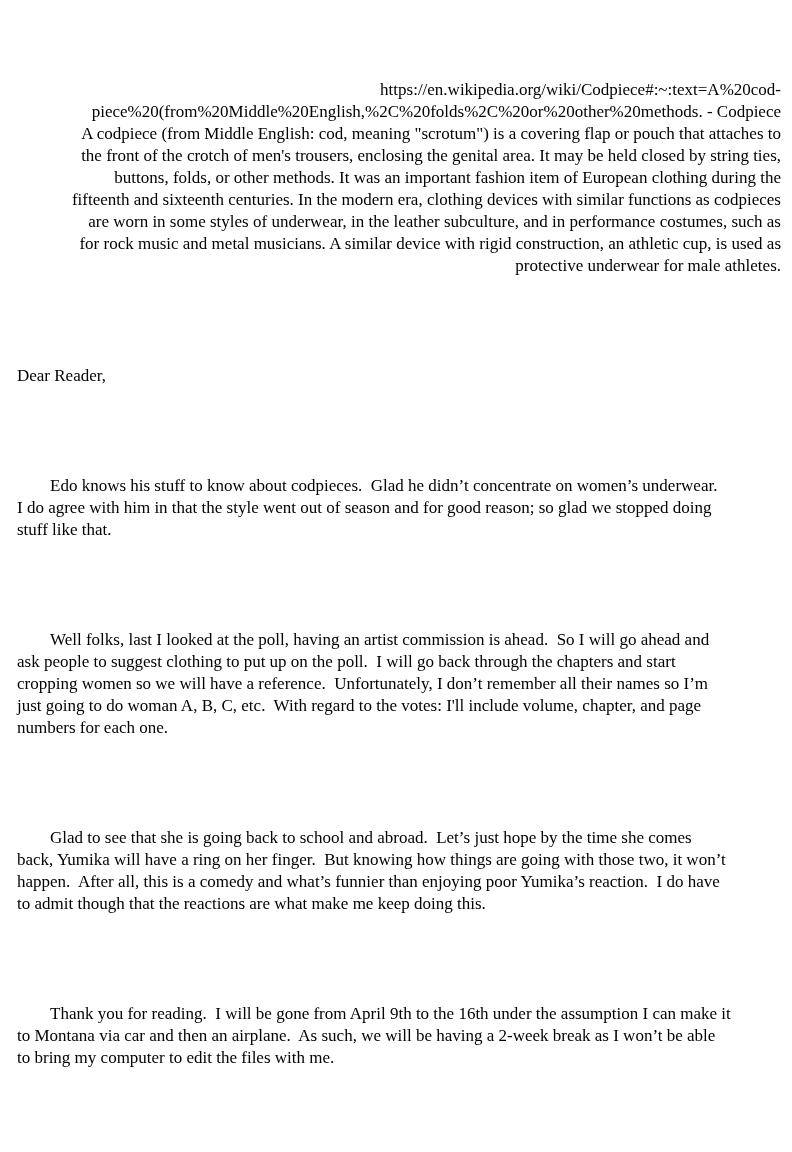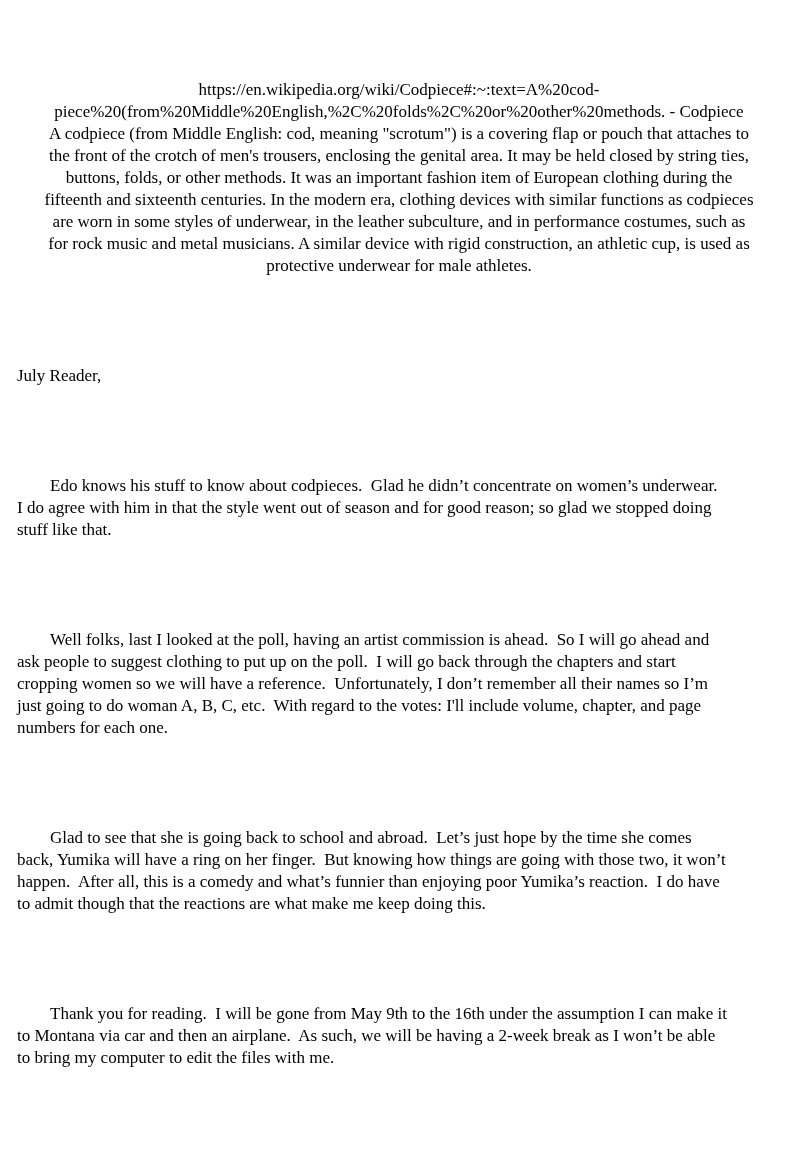--- a/index.html
+++ b/index.html
@@ -18,59 +18,59 @@
     font-size: 17px;
     line-height: 22px;
     padding: 13px 11px 0 17px;
     overflow: hidden;
     white-space: pre; 
   }
   .block {
     margin: 0 0 22px 0; 
   }
   .center {
-    text-align: center;
+    text-align: right;
   }
   .para {
     text-indent: 33px; 
   }
 </style>
 </head>
 <body>
 
 <div class="page">
 
   <div class="block center">https://en.wikipedia.org/wiki/Codpiece#:~:text=A%20cod-
 piece%20(from%20Middle%20English,%2C%20folds%2C%20or%20other%20methods. - Codpiece
 A codpiece (from Middle English: cod, meaning "scrotum") is a covering flap or pouch that attaches to
 the front of the crotch of men's trousers, enclosing the genital area. It may be held closed by string ties,
 buttons, folds, or other methods. It was an important fashion item of European clothing during the
 fifteenth and sixteenth centuries. In the modern era, clothing devices with similar functions as codpieces
 are worn in some styles of underwear, in the leather subculture, and in performance costumes, such as
 for rock music and metal musicians. A similar device with rigid construction, an athletic cup, is used as
 protective underwear for male athletes.</div>
 
-  <div class="block">July Reader,</div>
+  <div class="block">Dear Reader,</div>
 
   <div class="block para">Edo knows his stuff to know about codpieces.  Glad he didn’t concentrate on women’s underwear.
 I do agree with him in that the style went out of season and for good reason; so glad we stopped doing
 stuff like that.</div>
 
   <div class="block para">Well folks, last I looked at the poll, having an artist commission is ahead.  So I will go ahead and
 ask people to suggest clothing to put up on the poll.  I will go back through the chapters and start
 cropping women so we will have a reference.  Unfortunately, I don’t remember all their names so I’m
 just going to do woman A, B, C, etc.  With regard to the votes: I'll include volume, chapter, and page
 numbers for each one.</div>
 
   <div class="block para">Glad to see that she is going back to school and abroad.  Let’s just hope by the time she comes
 back, Yumika will have a ring on her finger.  But knowing how things are going with those two, it won’t
 happen.  After all, this is a comedy and what’s funnier than enjoying poor Yumika’s reaction.  I do have
 to admit though that the reactions are what make me keep doing this.</div>
 
-  <div class="block para">Thank you for reading.  I will be gone from May 9th to the 16th under the assumption I can make it
+  <div class="block para">Thank you for reading.  I will be gone from April 9th to the 16th under the assumption I can make it
 to Montana via car and then an airplane.  As such, we will be having a 2-week break as I won’t be able
 to bring my computer to edit the files with me.</div>
 
   
 
   
 
 </div>
 
 </body></html>

